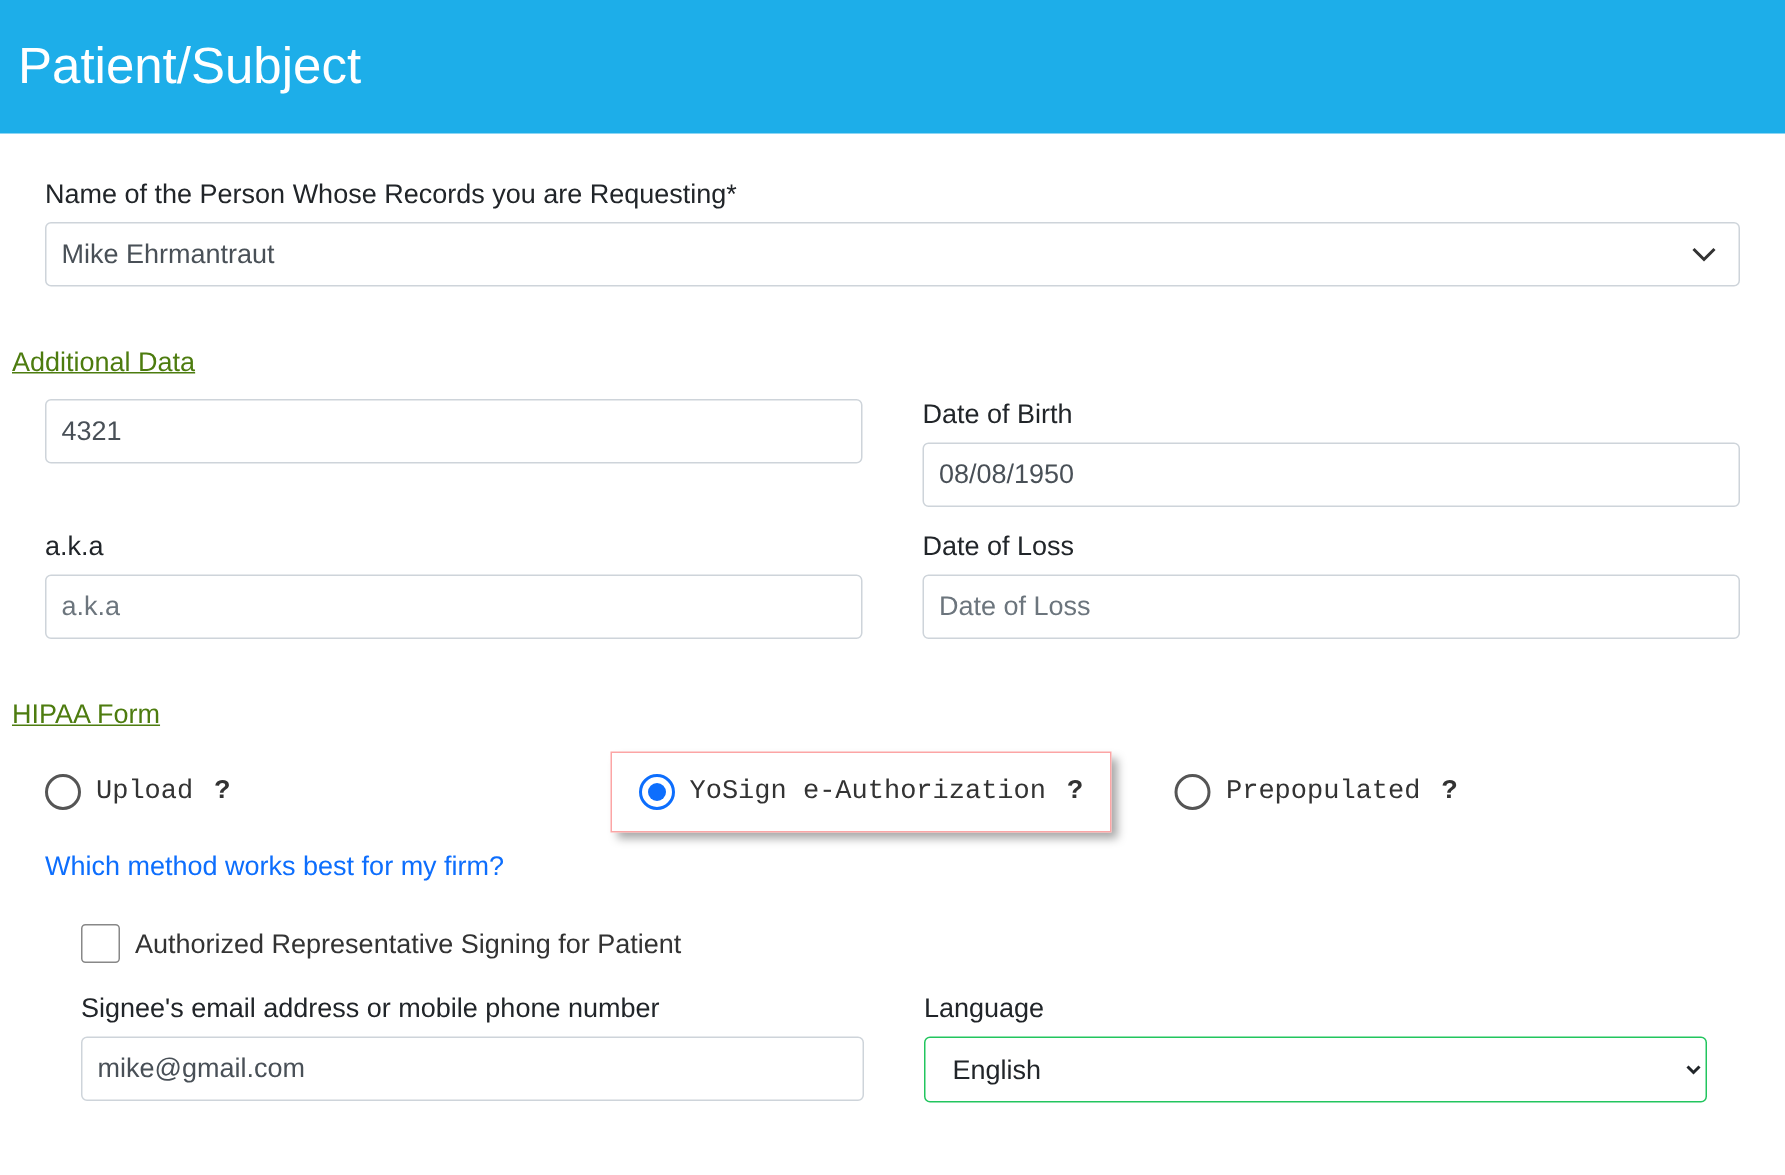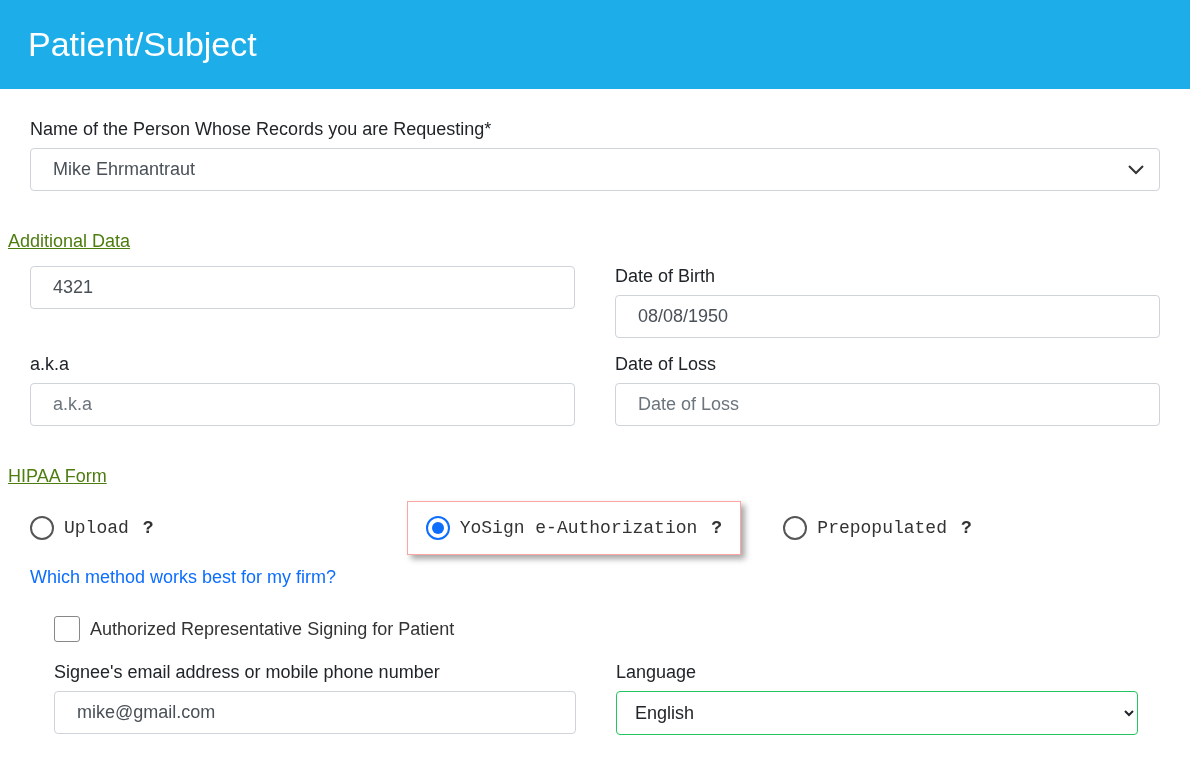--- a/index.html
+++ b/index.html
@@ -10,40 +10,39 @@
       background: #fff;
     }
     .header {
       background: #1daee9;
       padding: 25px 12px;
       color: #fff;
     }
     .header h1 {
       font-size: 34px;
       font-weight: 400;
-      margin-left: 16px;
     }
     .content {
       padding: 30px 8px 30px 8px;
     }
     .padded { padding-left: 22px; padding-right: 22px; }
     .form-label {
       display: block;
       margin-bottom: 8px;
       color: #212529;
     }
     .section-label {
       margin-top: 40px;
       margin-bottom: 14px;
       color: #4d7c0f;
       text-decoration: underline;
     }
     .form-select, .form-input {
       width: 100%;
-      padding: 10px 22px;
+      padding: 10px 10px;
       font-size: 18px;
       border: 1px solid #ced4da;
       border-radius: 4px;
       background: #fff;
       color: #495057;
       font-family: inherit;
     }
     .form-input::placeholder { color: #6c757d; }
     .select-wrap { position: relative; }
     .select-wrap .chev {

